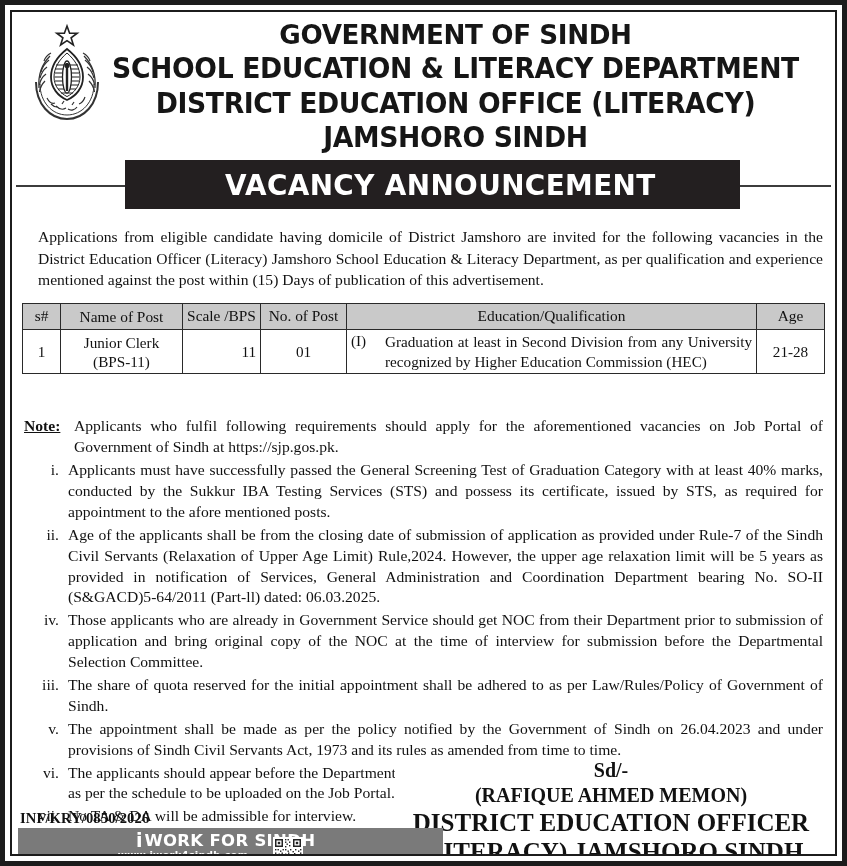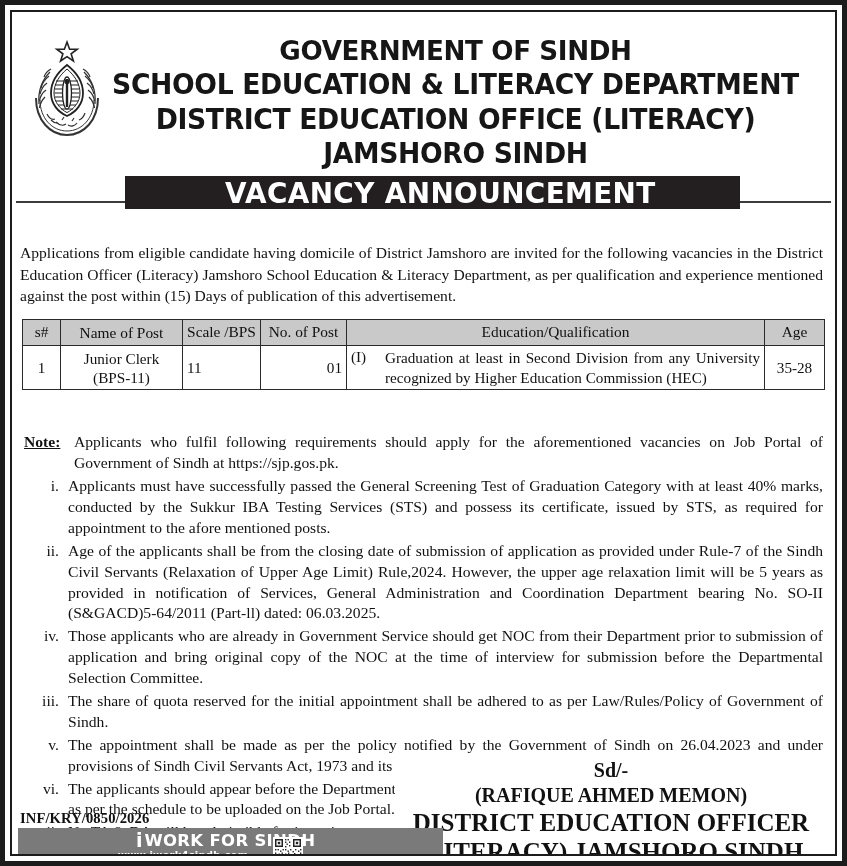--- a/index.html
+++ b/index.html
@@ -29,21 +29,20 @@
     border: 2px solid #1c1c1c;
     background: #fff;
     overflow: hidden;
   }
 
   
   .header {
     position: relative;
     height: 152px;
     padding-top: 4px;
-    margin-top: 16px;
   }
   .emblem {
     position: absolute;
     left: 8px; top: 8px;
     width: 94px; height: 112px;
   }
   .header-titles {
     text-align: center;
     padding-left: 70px;
     padding-right: 6px;
@@ -71,39 +70,39 @@
     left: 4px; right: 4px;
     top: 21px;
     height: 2px;
     background: #3c3c3c;
   }
   .banner {
     position: absolute;
     left: 113px;
     top: -4px;
     width: 615px;
-    height: 33px;
+    height: 49px;
     background: #231f20;
     display: flex;
     align-items: center;
     justify-content: center;
     padding-left: 16px;
   }
   .banner-text {
     color: #fff;
     font-family: "DejaVu Sans", sans-serif;
     font-weight: bold;
     font-size: 29px;
     letter-spacing: 0.4px;
     transform: scaleX(0.96);
   }
 
   
   .intro {
-    margin: 14px 12px 0 8px;
+    margin: 14px 12px 0 26px;
     font-size: 15.6px;
     line-height: 1.38;
     text-align: justify;
     text-justify: inter-word;
   }
 
   
   .table-wrap { margin: 12px 10px 0 10px; }
   table.vac {
     width: 100%;
@@ -116,23 +115,23 @@
   }
   table.vac thead th {
     background: #c9c9c9;
     font-weight: normal;
     text-align: center;
     font-size: 15.4px;
     padding: 3px 4px;
   }
   .col-s    { width: 38px;  text-align: center; }
   .col-name { width: 122px; text-align: center; line-height: 1.25; margin-top: 32px; }
-  .col-scale{ width: 78px;  text-align: left; }
-  .col-posts{ width: 86px;  text-align: right; }
-  .col-age  { width: 60px;  text-align: center; }
+  .col-scale{ width: 78px;  text-align: right; }
+  .col-posts{ width: 86px;  text-align: center; }
+  .col-age  { width: 68px;  text-align: center; }
   .qual-cell { padding: 4px 6px 5px 4px; }
   .qual-list {
     display: table;
     border-collapse: collapse;
     width: 100%;
   }
   .qual-row { display: table-row; }
   .qual-num {
     display: table-cell;
     width: 34px;
@@ -378,21 +377,21 @@
           <td class="col-scale">11</td>
           <td class="col-posts">01</td>
           <td class="qual-cell">
             <div class="qual-list">
               <div class="qual-row">
                 <span class="qual-num">(I)</span>
                 <span class="qual-txt">Graduation at least in Second Division from any University recognized by Higher Education Commission (HEC)</span>
               </div>
             </div>
           </td>
-          <td class="col-age">35-28</td>
+          <td class="col-age">21-28</td>
         </tr>
       </tbody>
     </table>
   </div>
 
   <div class="notes">
 
     <div class="note-head">
       <span class="lbl">Note:</span>
       <span class="body">Applicants who fulfil following requirements should apply for the aforementioned vacancies on Job Portal of Government of Sindh at https://sjp.gos.pk.</span>

